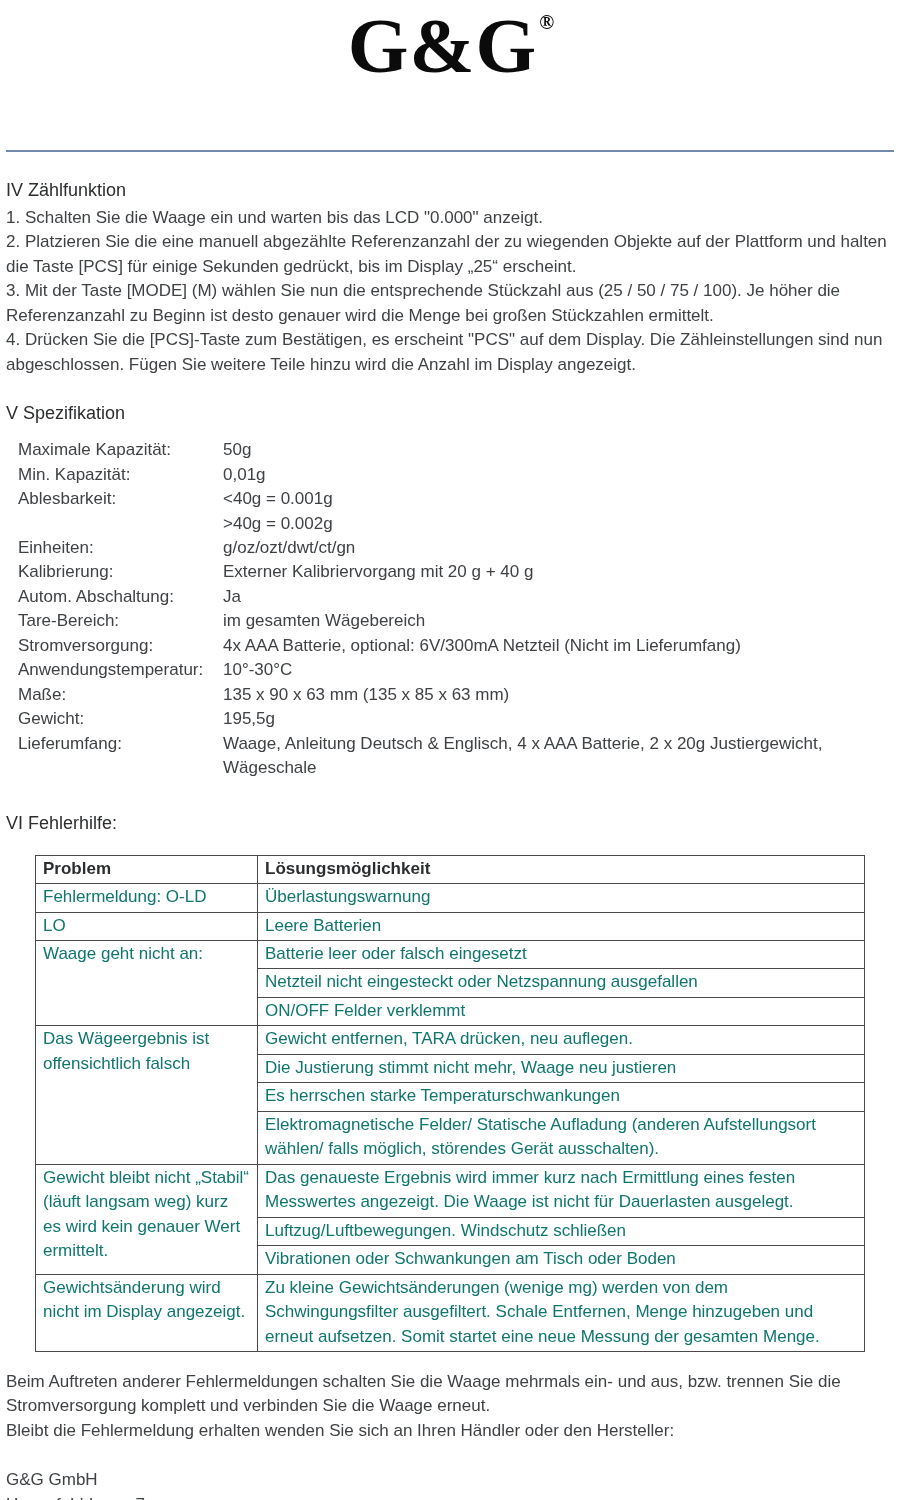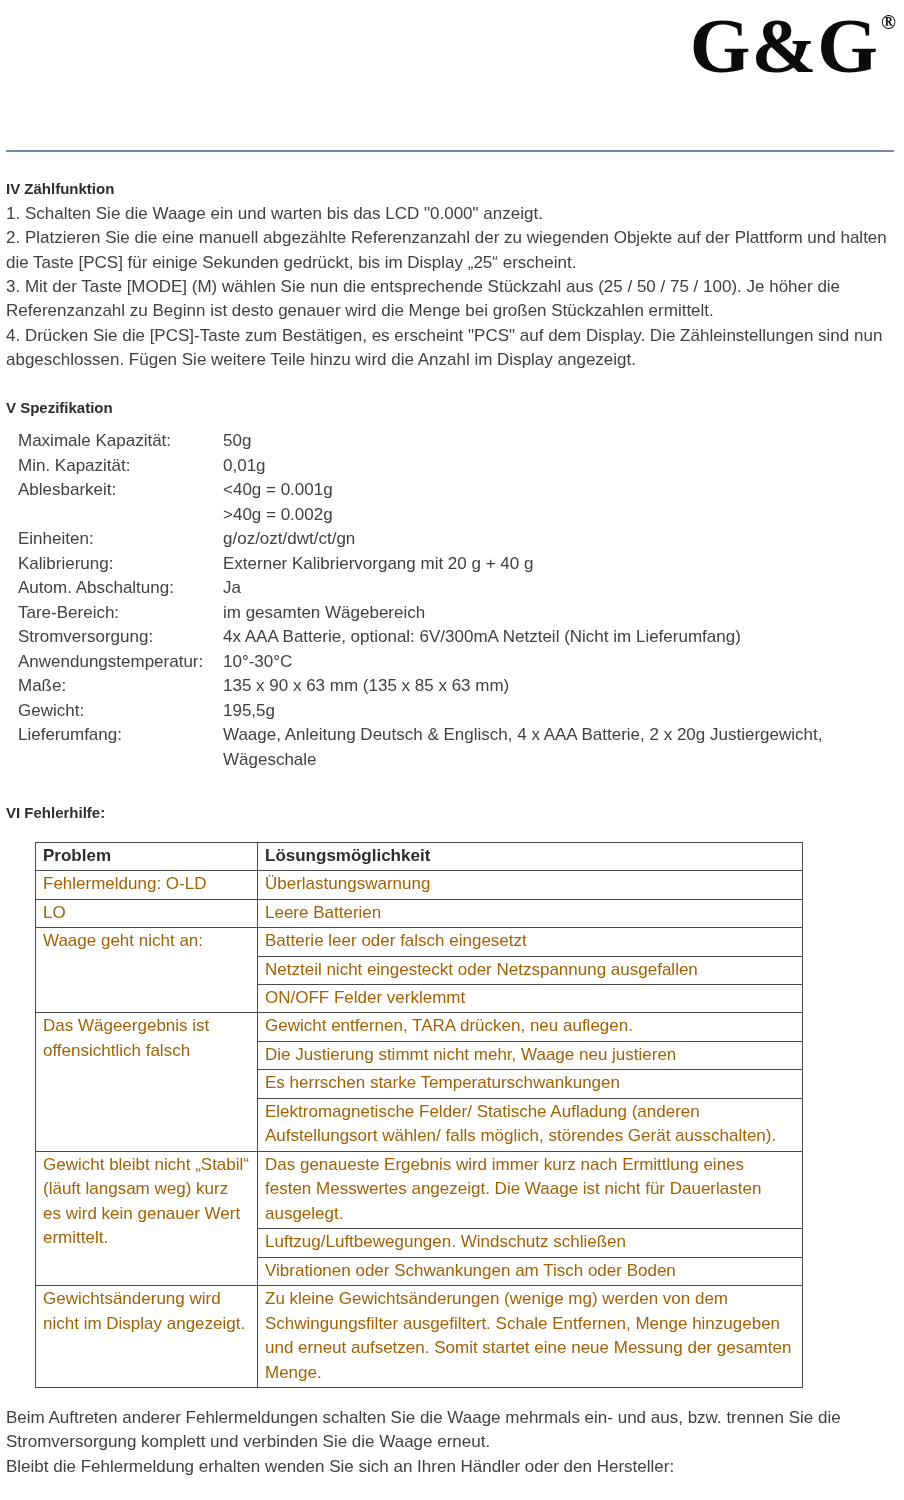--- a/index.html
+++ b/index.html
@@ -5,60 +5,60 @@
   * { margin: 0; padding: 0; box-sizing: border-box; }
   html, body { background: #ffffff; }
   body {
     width: 904px; height: 1500px; overflow: hidden;
     font-family: "Liberation Sans", "DejaVu Sans", sans-serif;
     font-size: 17px; line-height: 1.44; color: #3f4245;
   }
   .page { padding: 0 10px 0 6px; }
 
   
-  .logo-wrap { text-align: right; padding-top: 4px; height: 90px; }
+  .logo-wrap { text-align: center; padding-top: 4px; height: 90px; }
   .logo-text {
     font-family: "Liberation Serif", "DejaVu Serif", serif;
     font-weight: bold; font-size: 78px; line-height: 84px;
     color: #0b0b0b; letter-spacing: 1px;
   }
   .logo-reg {
     font-family: "Liberation Serif", "DejaVu Serif", serif;
     font-weight: bold; font-size: 20px; color: #0b0b0b;
     vertical-align: top; position: relative; top: 4px; left: 2px;
   }
 
   
   .rule { height: 2px; background: #7289ab; margin-top: 60px; }
 
-  h3 { font-size: 15px; font-weight: bold; color: #2b2d2f; }
+  h3 { font-size: 18px; font-weight: normal; color: #2b2d2f; }
 
   .sec-counting { margin-top: 26px; }
   .sec-counting h3 { margin-bottom: 2px; }
   .sec-counting p { margin: 0; }
 
   .sec-spec { margin-top: 24px; }
   .sec-spec h3 { margin-bottom: 11px; }
   .spec-row { display: flex; }
   .spec-label { width: 205px; flex: none; margin-left: 12px; }
   .spec-value { flex: 1; padding-right: 14px; }
 
   .sec-faults { margin-top: 30px; }
   table.fault-table {
     border-collapse: collapse;
-    width: 768px;
+    width: 830px;
     margin: 18px 0 0 29px;
     table-layout: fixed;
   }
   .fault-table th, .fault-table td {
     border: 1.5px solid #4a4a4a;
     padding: 1px 8px 2px 7px;
     text-align: left;
     vertical-align: top;
-    color: #a16207;
+    color: #0f766e;
   }
   .fault-table th { font-weight: bold; color: #2b2d2f; }
   .col-problem { width: 222px; }
 
   .footer-block { margin-top: 18px; }
   .footer-block p { margin: 0; }
   .company { margin-top: 25px; }
 </style>
 </head>
 <body>

